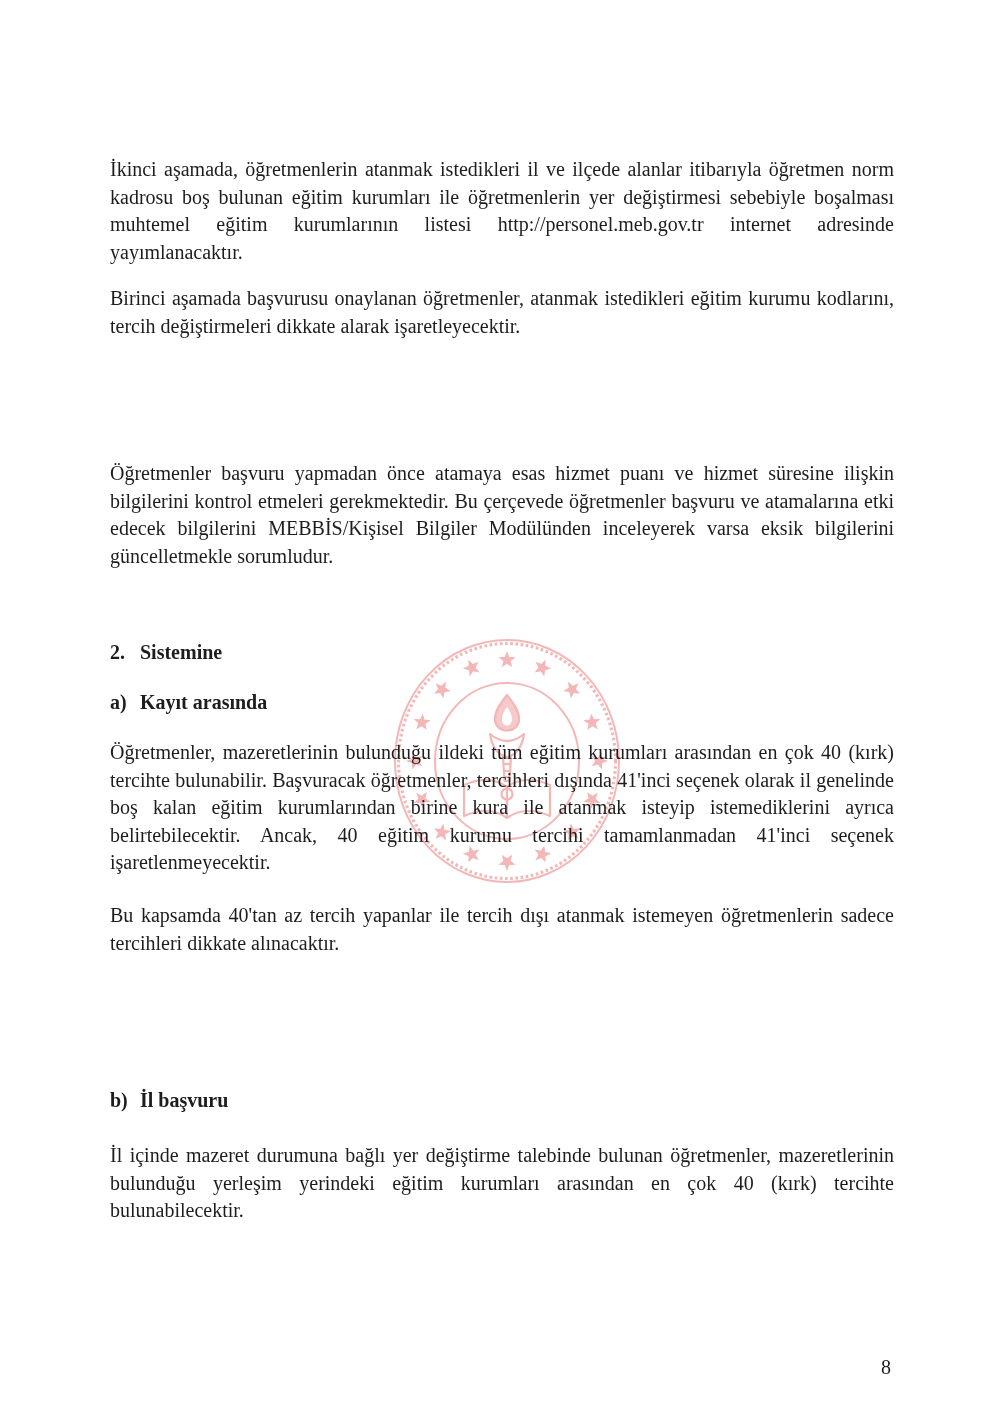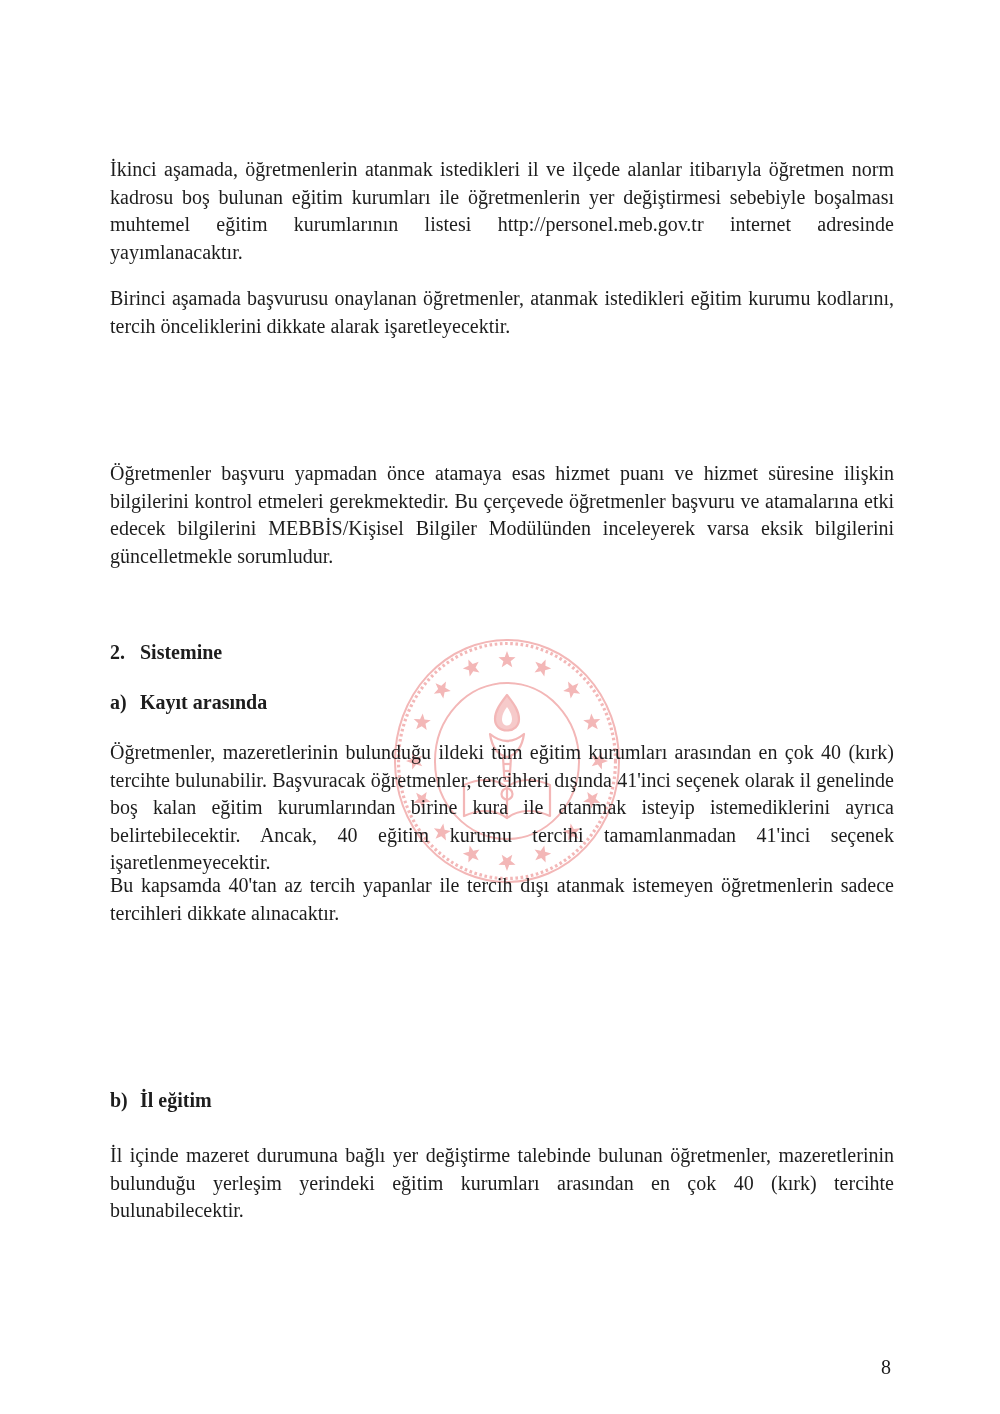--- a/index.html
+++ b/index.html
@@ -96,43 +96,43 @@
       <line x1="117.6" y1="146" x2="122.4" y2="146"></line>
 
       <path d="M77,154 C92,147 108,147 120,156 C132,147 148,147 163,154 L163,185 C148,178 132,178 120,187 C108,178 92,178 77,185 Z"></path>
       <path d="M120,156 L120,187"></path>
       <circle cx="120" cy="163" r="5.5"></circle>
     </g>
   </svg>
 
   <p class="para" style="top:108px">İkinci aşamada, öğretmenlerin atanmak istedikleri il ve ilçede alanlar itibarıyla öğretmen norm kadrosu boş bulunan eğitim kurumları ile öğretmenlerin yer değiştirmesi sebebiyle boşalması muhtemel eğitim kurumlarının listesi http://personel.meb.gov.tr internet adresinde yayımlanacaktır.</p>
 
-  <p class="para" style="top:237px">Birinci aşamada başvurusu onaylanan öğretmenler, atanmak istedikleri eğitim kurumu kodlarını, tercih önceliklerini dikkate alarak işaretleyecektir.</p>
+  <p class="para" style="top:237px">Birinci aşamada başvurusu onaylanan öğretmenler, atanmak istedikleri eğitim kurumu kodlarını, tercih değiştirmeleri dikkate alarak işaretleyecektir.</p>
 
 
   <p class="para" style="top:412px">Öğretmenler başvuru yapmadan önce atamaya esas hizmet puanı ve hizmet süresine ilişkin bilgilerini kontrol etmeleri gerekmektedir. Bu çerçevede öğretmenler başvuru ve atamalarına etki edecek bilgilerini MEBBİS/Kişisel Bilgiler Modülünden inceleyerek varsa eksik bilgilerini güncelletmekle sorumludur.</p>
 
   <div class="heading" style="top:591px">
     <span class="hnum">2.</span>
     <span class="htext">Sistemine</span>
   </div>
 
   <div class="heading" style="top:641px">
     <span class="hnum">a)</span>
     <span class="htext">Kayıt arasında</span>
   </div>
 
   <p class="para" style="top:691px">Öğretmenler, mazeretlerinin bulunduğu ildeki tüm eğitim kurumları arasından en çok 40 (kırk) tercihte bulunabilir. Başvuracak öğretmenler, tercihleri dışında 41'inci seçenek olarak il genelinde boş kalan eğitim kurumlarından birine kura ile atanmak isteyip istemediklerini ayrıca belirtebilecektir. Ancak, 40 eğitim kurumu tercihi tamamlanmadan 41'inci seçenek işaretlenmeyecektir.</p>
 
-  <p class="para" style="top:824px">Bu kapsamda 40'tan az tercih yapanlar ile tercih dışı atanmak istemeyen öğretmenlerin sadece tercihleri dikkate alınacaktır.</p>
+  <p class="para" style="top:854px">Bu kapsamda 40'tan az tercih yapanlar ile tercih dışı atanmak istemeyen öğretmenlerin sadece tercihleri dikkate alınacaktır.</p>
 
 
   <div class="heading" style="top:1039px">
     <span class="hnum">b)</span>
-    <span class="htext">İl eğitim</span>
+    <span class="htext">İl başvuru</span>
   </div>
 
   <p class="para" style="top:1094px">İl içinde mazeret durumuna bağlı yer değiştirme talebinde bulunan öğretmenler, mazeretlerinin bulunduğu yerleşim yerindeki eğitim kurumları arasından en çok 40 (kırk) tercihte bulunabilecektir.</p>
 
 
   <div class="pageno">8</div>
 
 </div>
 
 </body></html>

